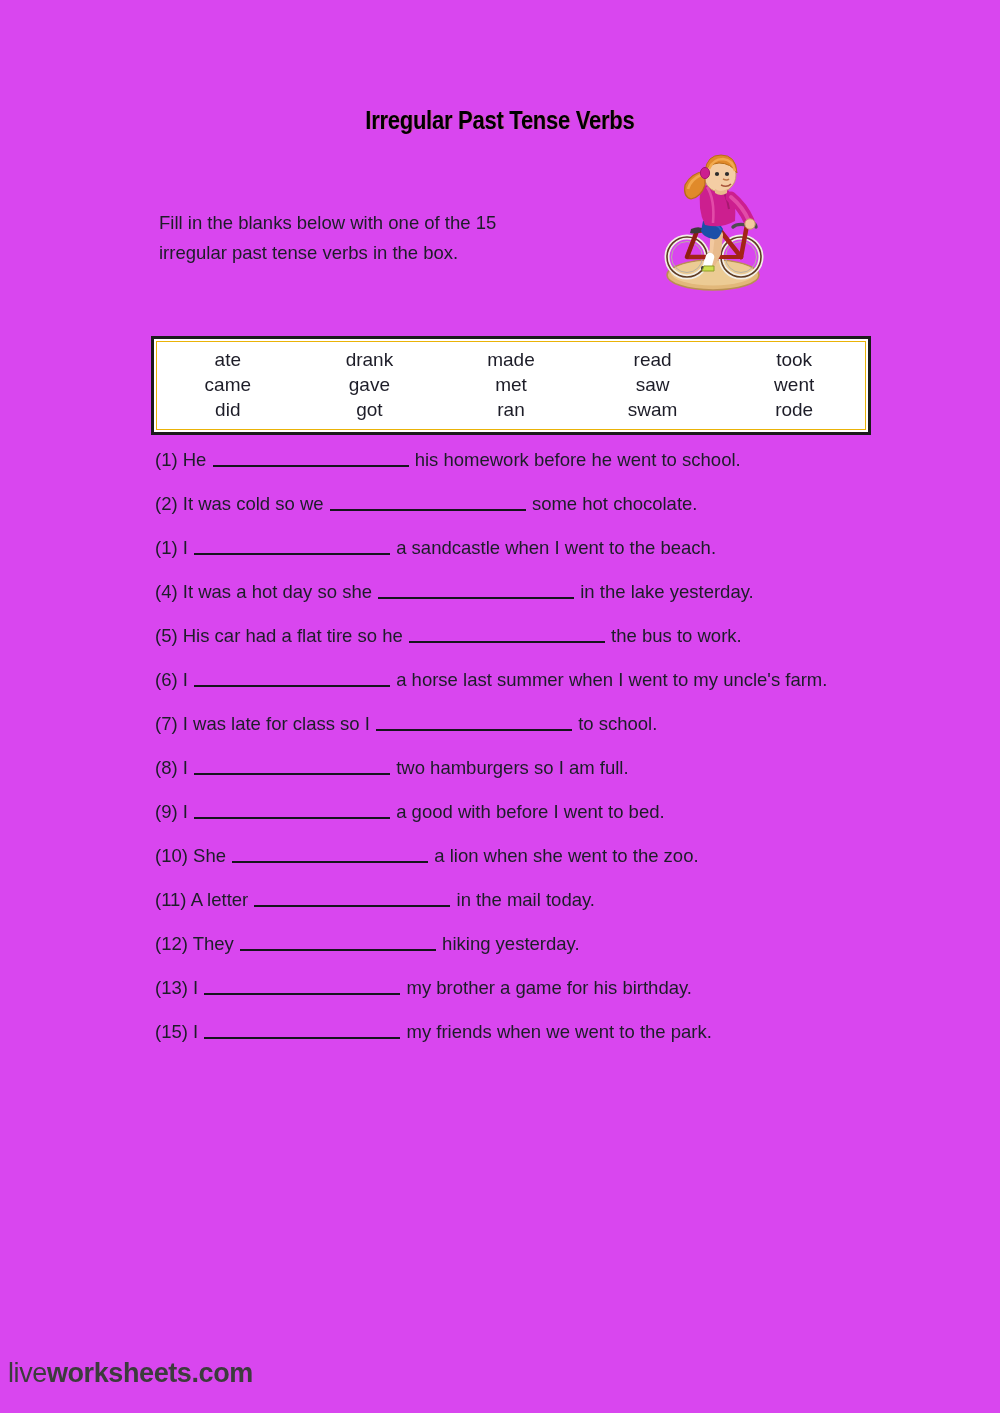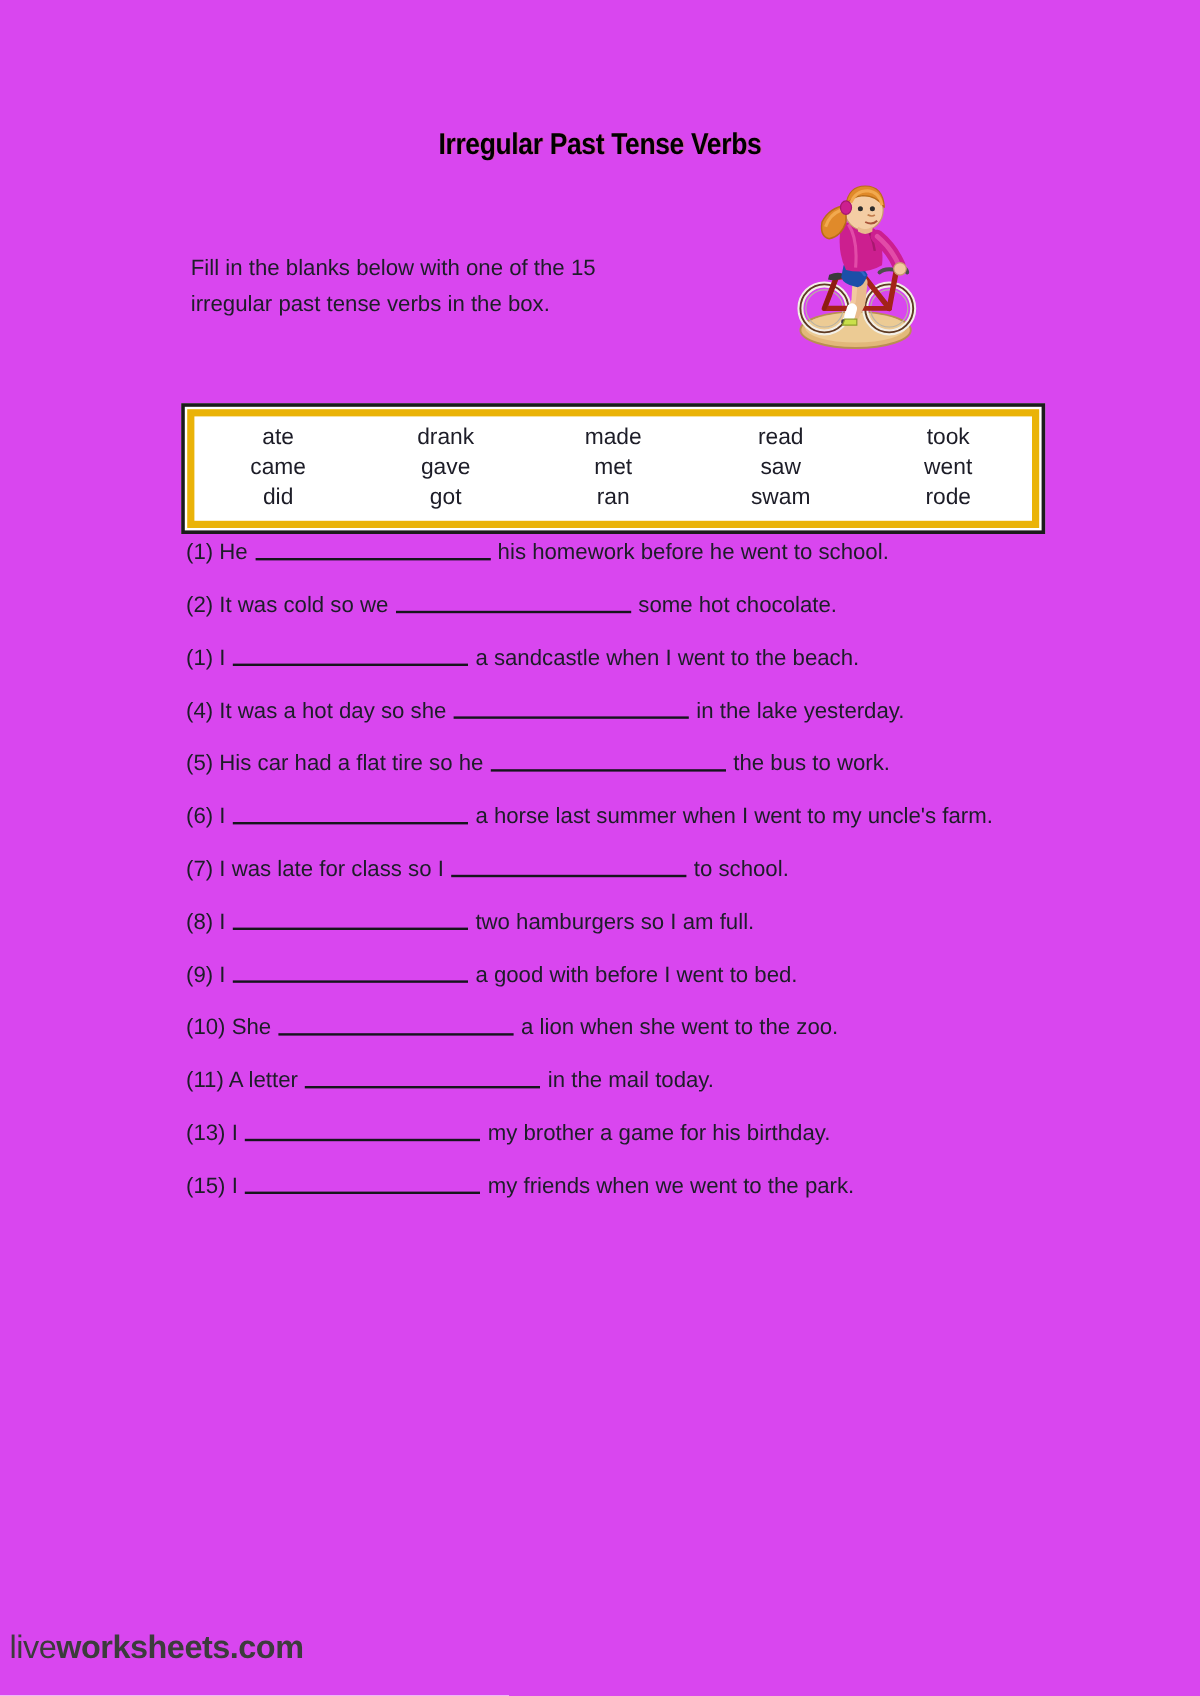--- a/index.html
+++ b/index.html
@@ -67,21 +67,21 @@
     position: absolute;
     left: 151px;
     top: 336px;
     width: 720px;
     box-sizing: border-box;
     border: 3px solid #1b1b1b;
     background: #ffffff;
     padding: 2px;
   }
   .wordbank-inner {
-    border: 6px solid #eab308;
+    border: 1px solid #eab308;
     padding: 5px 0 7px 0;
   }
   .wb-row {
     display: flex;
     width: 100%;
   }
   .wb-cell {
     flex: 1 1 20%;
     text-align: center;
     font-size: 19px;
@@ -234,20 +234,21 @@
       <div class="q"><span class="qnum">(2) It was cold so we </span><span class="blank"></span><span> some hot chocolate.</span></div>
       <div class="q"><span class="qnum">(1) I </span><span class="blank"></span><span> a sandcastle when I went to the beach.</span></div>
       <div class="q"><span class="qnum">(4) It was a hot day so she </span><span class="blank"></span><span> in the lake yesterday.</span></div>
       <div class="q"><span class="qnum">(5) His car had a  flat tire so he </span><span class="blank"></span><span> the bus to work.</span></div>
       <div class="q"><span class="qnum">(6) I </span><span class="blank"></span><span> a horse last summer when I went to my uncle's farm.</span></div>
       <div class="q"><span class="qnum">(7) I was late for class so I </span><span class="blank"></span><span> to school.</span></div>
       <div class="q"><span class="qnum">(8) I </span><span class="blank"></span><span> two hamburgers so I am full.</span></div>
       <div class="q"><span class="qnum">(9) I </span><span class="blank"></span><span> a good with before I went to bed.</span></div>
       <div class="q"><span class="qnum">(10) She </span><span class="blank"></span><span> a lion when she went to the zoo.</span></div>
       <div class="q"><span class="qnum">(11) A letter </span><span class="blank"></span><span> in the mail today.</span></div>
+      <div class="q"><span class="qnum">(12) They </span><span class="blank"></span><span> hiking yesterday.</span></div>
       <div class="q"><span class="qnum">(13) I </span><span class="blank"></span><span> my brother a game for his birthday.</span></div>
       <div class="q"><span class="qnum">(15) I </span><span class="blank"></span><span> my friends when we went to the park.</span></div>
     </div>
 
   <div class="footer">
     <span class="light">live</span><span class="bold">worksheets.com</span>
   </div>
 
 </div>
 

